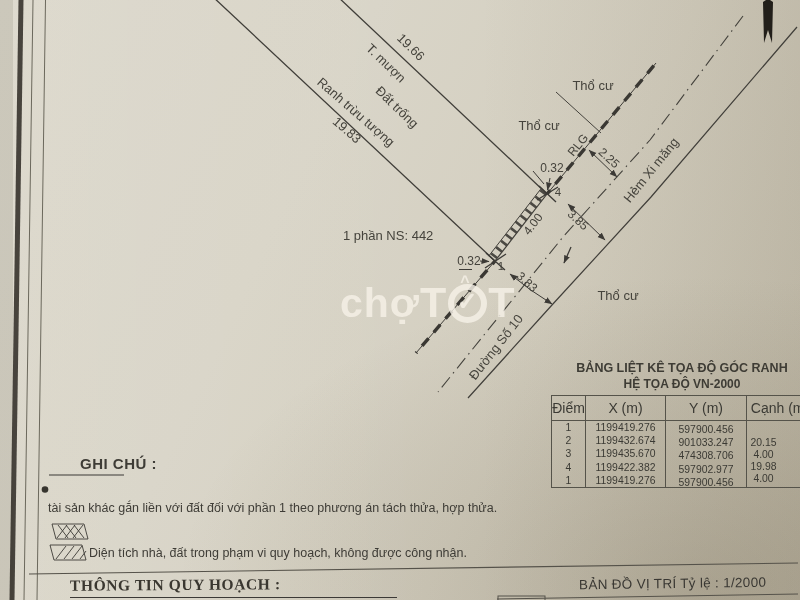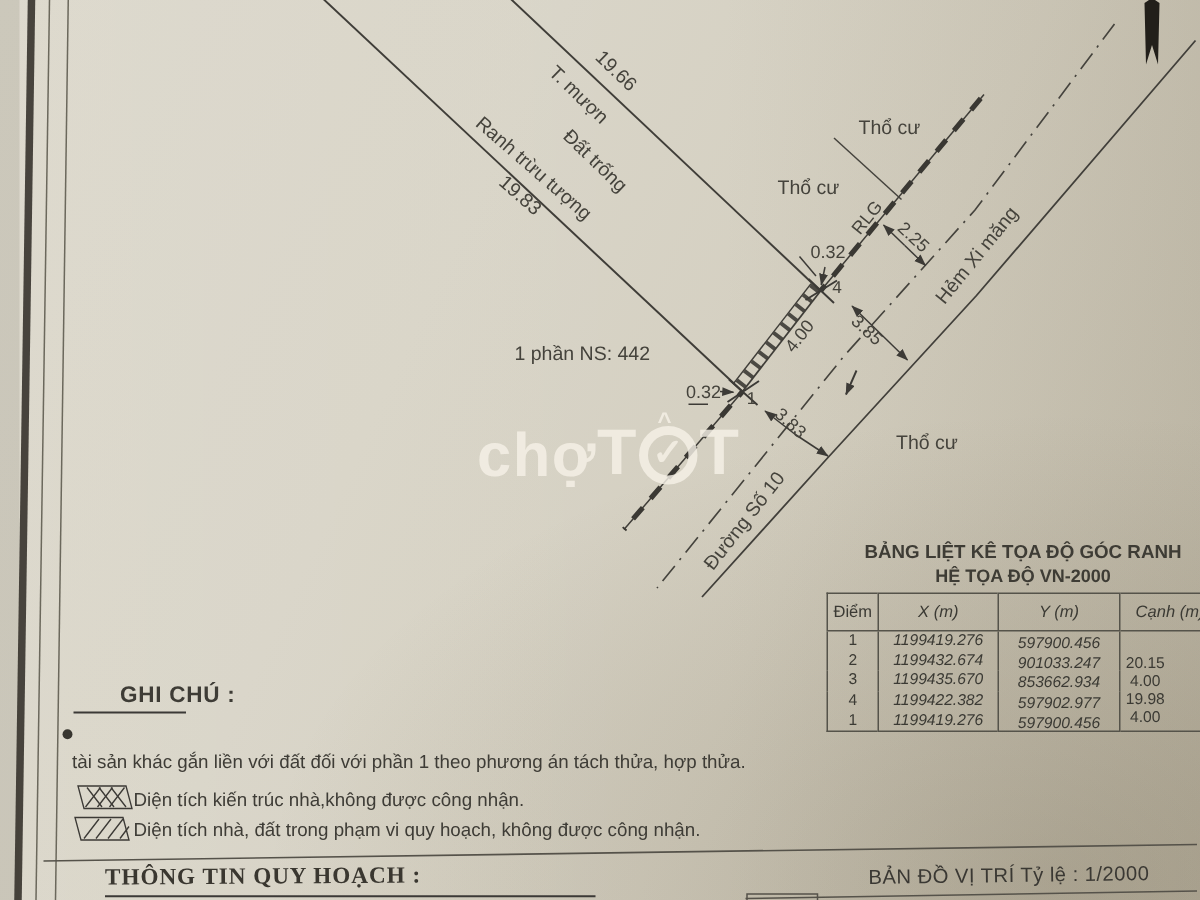--- a/index.html
+++ b/index.html
@@ -13,40 +13,40 @@
     color:#44423c;
   }
   #outside-strip{position:absolute;left:0;top:0;width:13px;height:600px;background:rgba(110,104,84,.16);}
   svg.linework{position:absolute;left:0;top:0;z-index:1;}
   .lbl{position:absolute;z-index:2;white-space:nowrap;color:#45433c;font-size:13px;
        transform:translate(-50%,-50%);transform-origin:center;}
   .dim{font-size:12px;}
   .ptnum{font-size:11.5px;}
   .parcel-label{transform:none;}
   
-  .watermark{position:absolute;left:318px;top:281px;z-index:3;display:flex;align-items:flex-end;
+  .watermark{position:absolute;left:340px;top:281px;z-index:3;display:flex;align-items:flex-end;
      color:rgba(245,240,230,0.82);font-weight:bold;letter-spacing:1px;}
   .watermark .wm-lower{font-size:41px;line-height:1;}
   .watermark .wm-cap{font-size:43px;line-height:1;}
   .watermark .ocheck{position:relative;width:27px;height:27px;border:6px solid rgba(245,240,230,0.82);
      border-radius:50%;display:inline-flex;align-items:center;justify-content:center;margin:0 1px 1px 1px;}
   .watermark .ocheck .caret{position:absolute;top:-17px;left:6px;font-size:16px;font-weight:bold;}
   .watermark .ocheck .tick{font-size:25px;font-weight:bold;margin-top:-4px;}
   
   #table-block{position:absolute;left:535px;top:361px;width:262px;z-index:2;padding-left:16px;}
   #table-title1{font-size:12.5px;font-weight:600;text-align:center;color:#3e3c35;}
   #table-title2{font-size:12px;font-weight:600;text-align:center;color:#3e3c35;margin-top:2px;}
   table.coords{border-collapse:collapse;width:262px;margin-top:4px;table-layout:fixed;
      font-size:10.4px;color:#3b3a34;}
   table.coords th,table.coords td{border:none;padding:0;text-align:center;font-weight:normal;}
   table.coords{border:1.2px solid #55534a;}
   table.coords col.c1{width:34px;} table.coords col.c2{width:80px;}
   table.coords col.c3{width:81px;} table.coords col.c4{width:67px;}
-  table.coords thead th{border-bottom:1.1px solid #55534a;height:24px;font-size:11px;}
-  table.coords th+th,table.coords td+td{border-left:1.1px solid #55534a;font-style:italic;}
+  table.coords thead th{border-bottom:1.1px solid #55534a;height:24px;font-size:14px;}
+  table.coords th+th,table.coords td+td{border-left:1.1px solid #55534a;}
   table.coords tbody tr{height:13.4px;}
   table.coords tbody td:nth-child(3){position:relative;top:2px;}
   #edge-vals{position:absolute;left:730px;top:430px;width:67px;height:62px;z-index:4;font-size:10.4px;color:#3b3a34;}
   #edge-vals span{position:absolute;left:0;width:100%;text-align:center;}
   #edge-vals span:nth-child(1){top:7px;}
   #edge-vals span:nth-child(2){top:19px;}
   #edge-vals span:nth-child(3){top:31px;}
   #edge-vals span:nth-child(4){top:43px;}
   
   .note-text{position:absolute;z-index:2;font-size:12.5px;color:#3e3c36;white-space:nowrap;}
@@ -191,21 +191,21 @@
           </tr>
           <tr>
             <td>2</td>
             <td>1199432.674</td>
             <td>901033.247</td>
             <td></td>
           </tr>
           <tr>
             <td>3</td>
             <td>1199435.670</td>
-            <td>853662.934</td>
+            <td>474308.706</td>
             <td></td>
           </tr>
           <tr>
             <td>4</td>
             <td>1199422.382</td>
             <td>597902.977</td>
             <td></td>
           </tr>
           <tr>
             <td>1</td>
@@ -218,18 +218,17 @@
   </div>
   <div id="edge-vals">
       <span>20.15</span>
       <span>4.00</span>
       <span>19.98</span>
       <span>4.00</span>
     </div>
 
   <div class="note-text" id="ghichu-heading">GHI CHÚ :</div>
   <div class="note-text" id="note-line2">tài sản khác gắn liền với đất đối với phần 1 theo phương án tách thửa, hợp thửa.</div>
-  <div class="note-text" id="note-legend1">Diện tích kiến trúc nhà,không được công nhận.</div>
   <div class="note-text" id="note-legend2">Diện tích nhà, đất trong phạm vi quy hoạch, không được công nhận.</div>
 
   <div id="footer-left">THÔNG TIN QUY HOẠCH :</div>
   <div id="footer-right">BẢN ĐỒ VỊ TRÍ  Tỷ lệ  : 1/2000</div>
 </div>
 
 </body></html>

